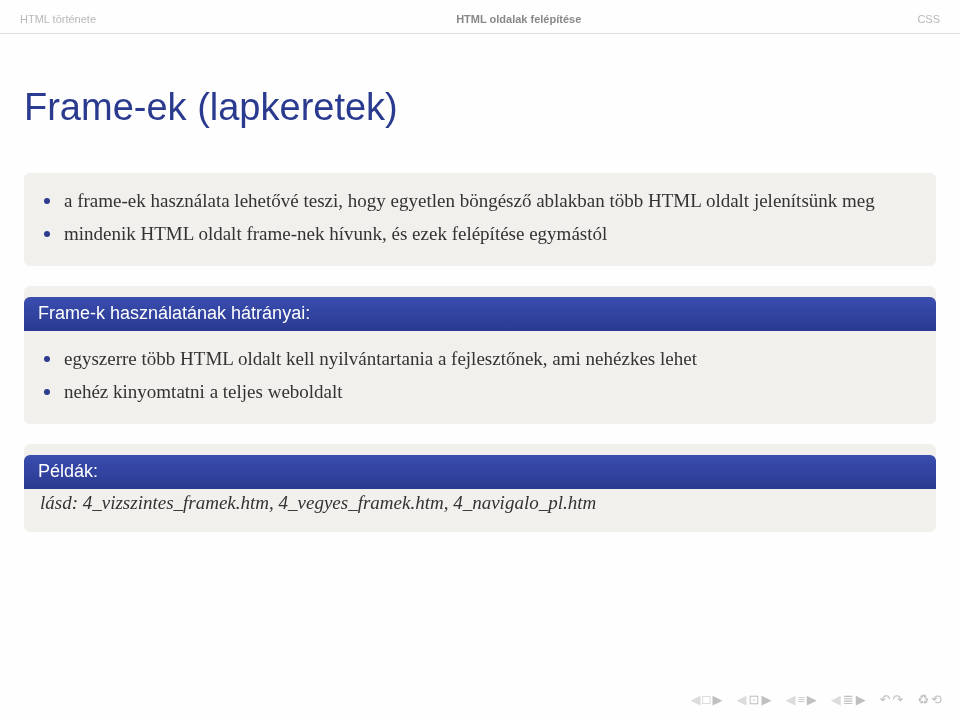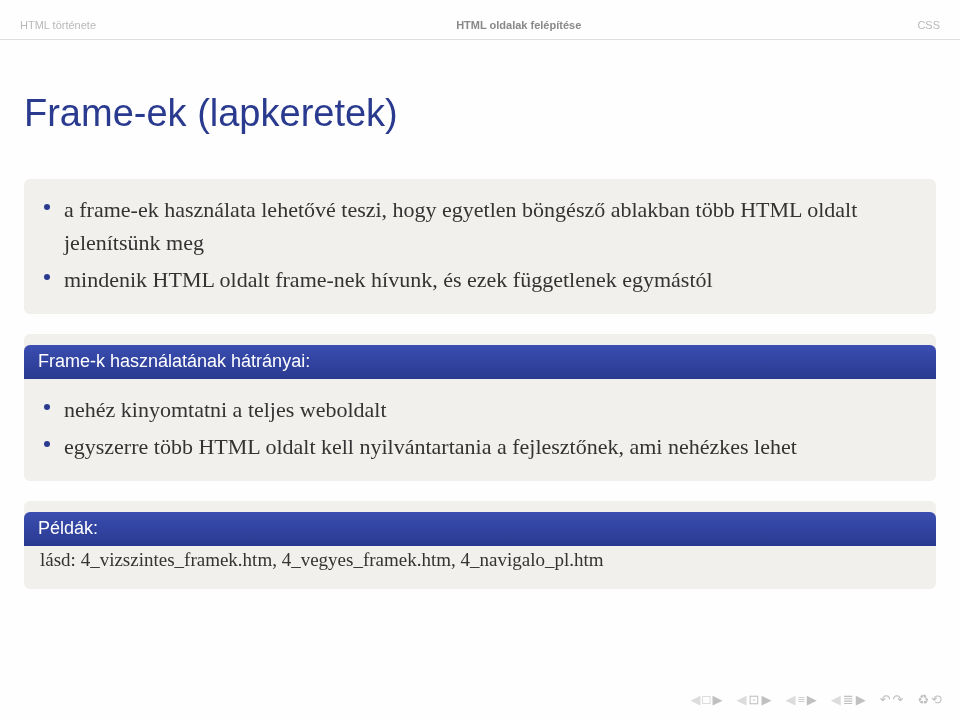--- a/index.html
+++ b/index.html
@@ -4,21 +4,21 @@
 <style>
 * { margin: 0; padding: 0; box-sizing: border-box; }
 body {
   width: 960px; height: 720px;
   background: #fefefe;
   font-family: Georgia, 'Times New Roman', serif;
   position: relative; overflow: hidden;
 }
 .topnav {
   display: flex; justify-content: space-between;
-  padding: 19px 20px 8px 20px;
+  padding: 13px 20px 8px 20px;
   border-bottom: 1px solid #ddd;
   font-family: Verdana, Geneva, sans-serif;
   font-size: 11px; color: #b8b8b8;
 }
 .topnav .center { font-weight: bold; color: #888; margin-left: 24px; }
 .slide-title {
   font-family: Verdana, Geneva, sans-serif;
   font-size: 38px; font-weight: 400;
   color: #2a3b8f;
   padding: 52px 24px 0 24px;
@@ -36,32 +36,32 @@
   font-family: Verdana, Geneva, sans-serif;
   font-size: 18px;
   padding: 6px 14px 7px 14px;
   border-radius: 6px 6px 0 0;
   margin-top: 11px;
 }
 .block-body { padding: 10px 16px 14px 40px; }
 .bullets { list-style: none; }
 .bullets li {
   position: relative;
-  font-size: 22px; line-height: 1.5;
+  font-size: 19px; line-height: 1.5;
   color: #333; margin: 4px 0;
 }
 .bullets li::before {
   content: ""; position: absolute;
   left: -20px; top: 11px;
   width: 6px; height: 6px;
   background: #2a3b8f; border-radius: 50%;
 }
 .plain-link {
   font-size: 19px; color: #333;
-  padding: 0 16px 14px 16px; line-height: 1.5;
+  padding: 0 16px 14px 16px; line-height: 1.5; font-style: italic;
 }
 .nav-footer {
   position: absolute; right: 18px; bottom: 12px;
   display: flex; gap: 14px; align-items: center;
   color: #c0c0c0; font-size: 13px;
 }
 .nav-group { display: flex; gap: 2px; align-items: center; }
 .nav-sym { font-size: 13px; color: #c0c0c0; }
 .nav-sym.fade { color: #dcdcdc; }
 .nav-recycle { font-size: 14px; }
@@ -76,31 +76,31 @@
 </div>
 
 <h1 class="slide-title">Frame-ek (lapkeretek)</h1>
 
 <div class="content">
 
   <div class="block">
     <div class="block-body">
       <ul class="bullets">
         <li>a frame-ek használata lehetővé teszi, hogy egyetlen böngésző ablakban több HTML oldalt jelenítsünk meg</li>
-        <li>mindenik HTML oldalt frame-nek hívunk, és ezek függetlenek egymástól</li>
+        <li>mindenik HTML oldalt frame-nek hívunk, és ezek felépítése egymástól</li>
       </ul>
     </div>
   </div>
 
   <div class="block">
     <div class="block-header">Frame-k használatának hátrányai:</div>
     <div class="block-body">
       <ul class="bullets">
+        <li>egyszerre több HTML oldalt kell nyilvántartania a fejlesztőnek, ami nehézkes lehet</li>
         <li>nehéz kinyomtatni a teljes weboldalt</li>
-        <li>egyszerre több HTML oldalt kell nyilvántartania a fejlesztőnek, ami nehézkes lehet</li>
       </ul>
     </div>
   </div>
 
   <div class="block">
     <div class="block-header">Példák:</div>
     <div class="plain-link">lásd: 4_vizszintes_framek.htm, 4_vegyes_framek.htm, 4_navigalo_pl.htm</div>
   </div>
 
 </div>

